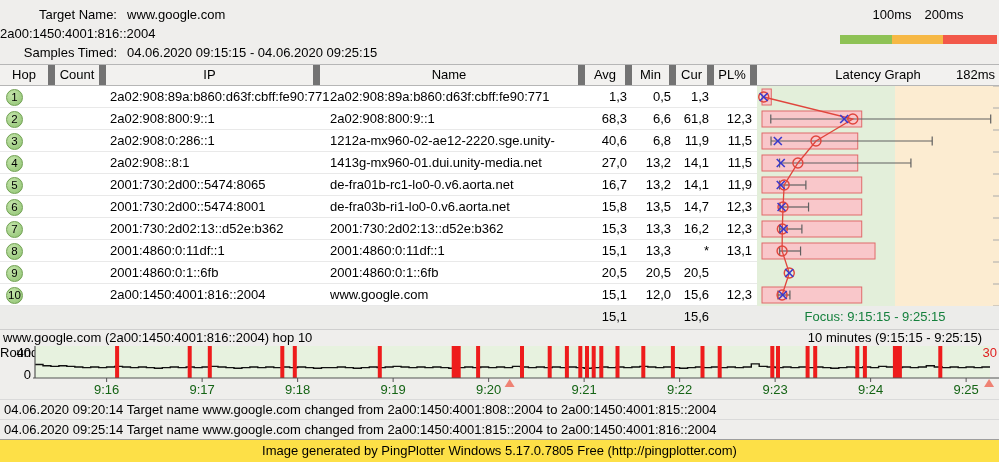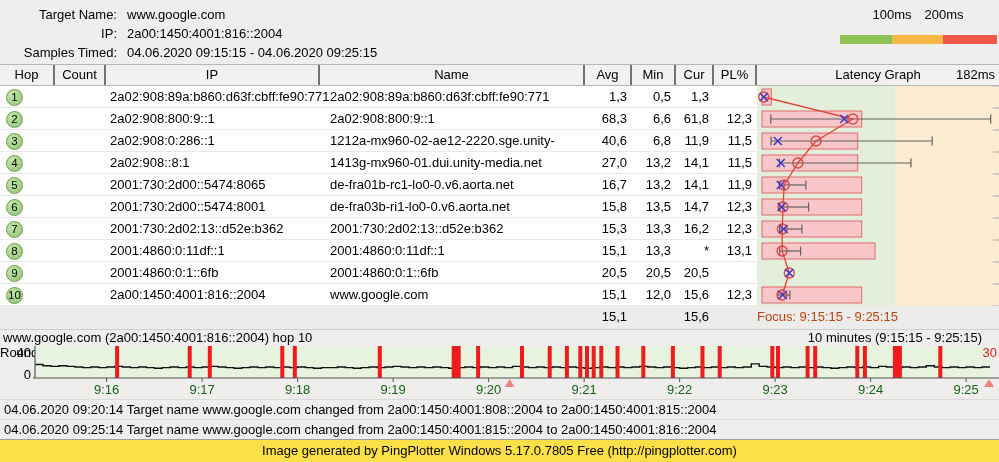--- a/index.html
+++ b/index.html
@@ -12,21 +12,21 @@
   .info-val{white-space:nowrap;}
   
   .legend{position:absolute;top:4px;left:840px;width:157px;height:42px;}
   .legend-lbl{position:absolute;top:3px;transform:translateX(-50%);font-size:13px;}
   .legend-bar{position:absolute;top:31px;left:0;width:157px;height:9px;display:flex;}
   .legend-bar i{display:block;height:9px;}
   
   .grid{display:grid;grid-template-columns:55px 51px 214px 265px 47px 44px 38px 43px 242px;}
   .thead{position:absolute;top:64px;left:0;width:999px;height:22px;background:#f2f1ef;
          border-top:1px solid #b6b6b6;border-bottom:1px solid #b6b6b6;box-sizing:border-box;}
-  .th{text-align:center;line-height:20px;border-right:2px solid #737373;box-sizing:border-box;white-space:nowrap;}
+  .th{text-align:center;line-height:20px;border-right:7px solid #737373;box-sizing:border-box;white-space:nowrap;}
   .th.last{border-right:none;position:relative;}
   .th .gh-label{position:absolute;left:0;right:0;text-align:center;}
   .th .gh-scale{position:absolute;right:4px;}
   .tbody{position:absolute;top:86px;left:0;width:999px;height:220px;background:#ffffff;}
   .tr{height:22px;border-bottom:1px solid #e9e9e9;box-sizing:border-box;}
   .td{line-height:21px;white-space:nowrap;overflow:hidden;}
   .td.num{text-align:right;padding-right:5px;}
   .td.cnt{text-align:right;padding-right:6px;margin-top:36px;}
   .td.ip{padding-left:4px;overflow:visible;}
   .td.name{padding-left:10px;}
@@ -35,21 +35,21 @@
              background:radial-gradient(circle at 35% 30%,#c4e5ab,#8fc271);
              border:1px solid #6fa050;box-sizing:border-box;text-align:center;
              line-height:15px;font-size:11.5px;}
   #latencyOverlay{position:absolute;top:86px;left:757px;pointer-events:none;}
   
   .rt{position:absolute;top:306px;left:0;width:999px;height:24px;background:#ececea;
       border-bottom:1px solid #cfcfcf;box-sizing:border-box;
       display:grid;grid-template-columns:585px 47px 44px 38px 43px 242px;line-height:22px;}
   .rt .lab{text-align:left;padding-right:8px;margin-top:36px;}
   .rt .num{text-align:right;padding-right:5px;}
-  .rt .focus{text-align:left;padding-right:6px;color:#c2410c;}
+  .rt .focus{text-align:center;padding-right:6px;color:#15803d;}
   
   .tl-title{position:absolute;top:331px;left:0;width:999px;height:14px;display:flex;
             justify-content:space-between;line-height:14px;}
   .tl-title .l{padding-left:3px;white-space:nowrap;}
   .tl-title .r{padding-right:17px;white-space:nowrap;}
   #timelineSvg{position:absolute;top:345px;left:0;}
   
   .log{position:absolute;top:399px;left:0;width:999px;}
   .log-line{height:20px;line-height:19px;padding-left:4px;border-top:1px solid #dadada;
             box-sizing:border-box;white-space:nowrap;}
@@ -60,21 +60,20 @@
 <body>
 
 <div class="app">
 
   <div class="info">
     <div class="info-line">
       <span class="info-lbl">Target Name:</span>
       <span class="info-val">www.google.com</span>
     </div>
     <div class="info-line">
-      <span class="info-lbl">IP:</span>
       <span class="info-val">2a00:1450:4001:816::2004</span>
     </div>
     <div class="info-line">
       <span class="info-lbl">Samples Timed:</span>
       <span class="info-val">04.06.2020 09:15:15 - 04.06.2020 09:25:15</span>
     </div>
   </div>
 
   <div class="legend">
     <span class="legend-lbl" style="left:52px">100ms</span>

